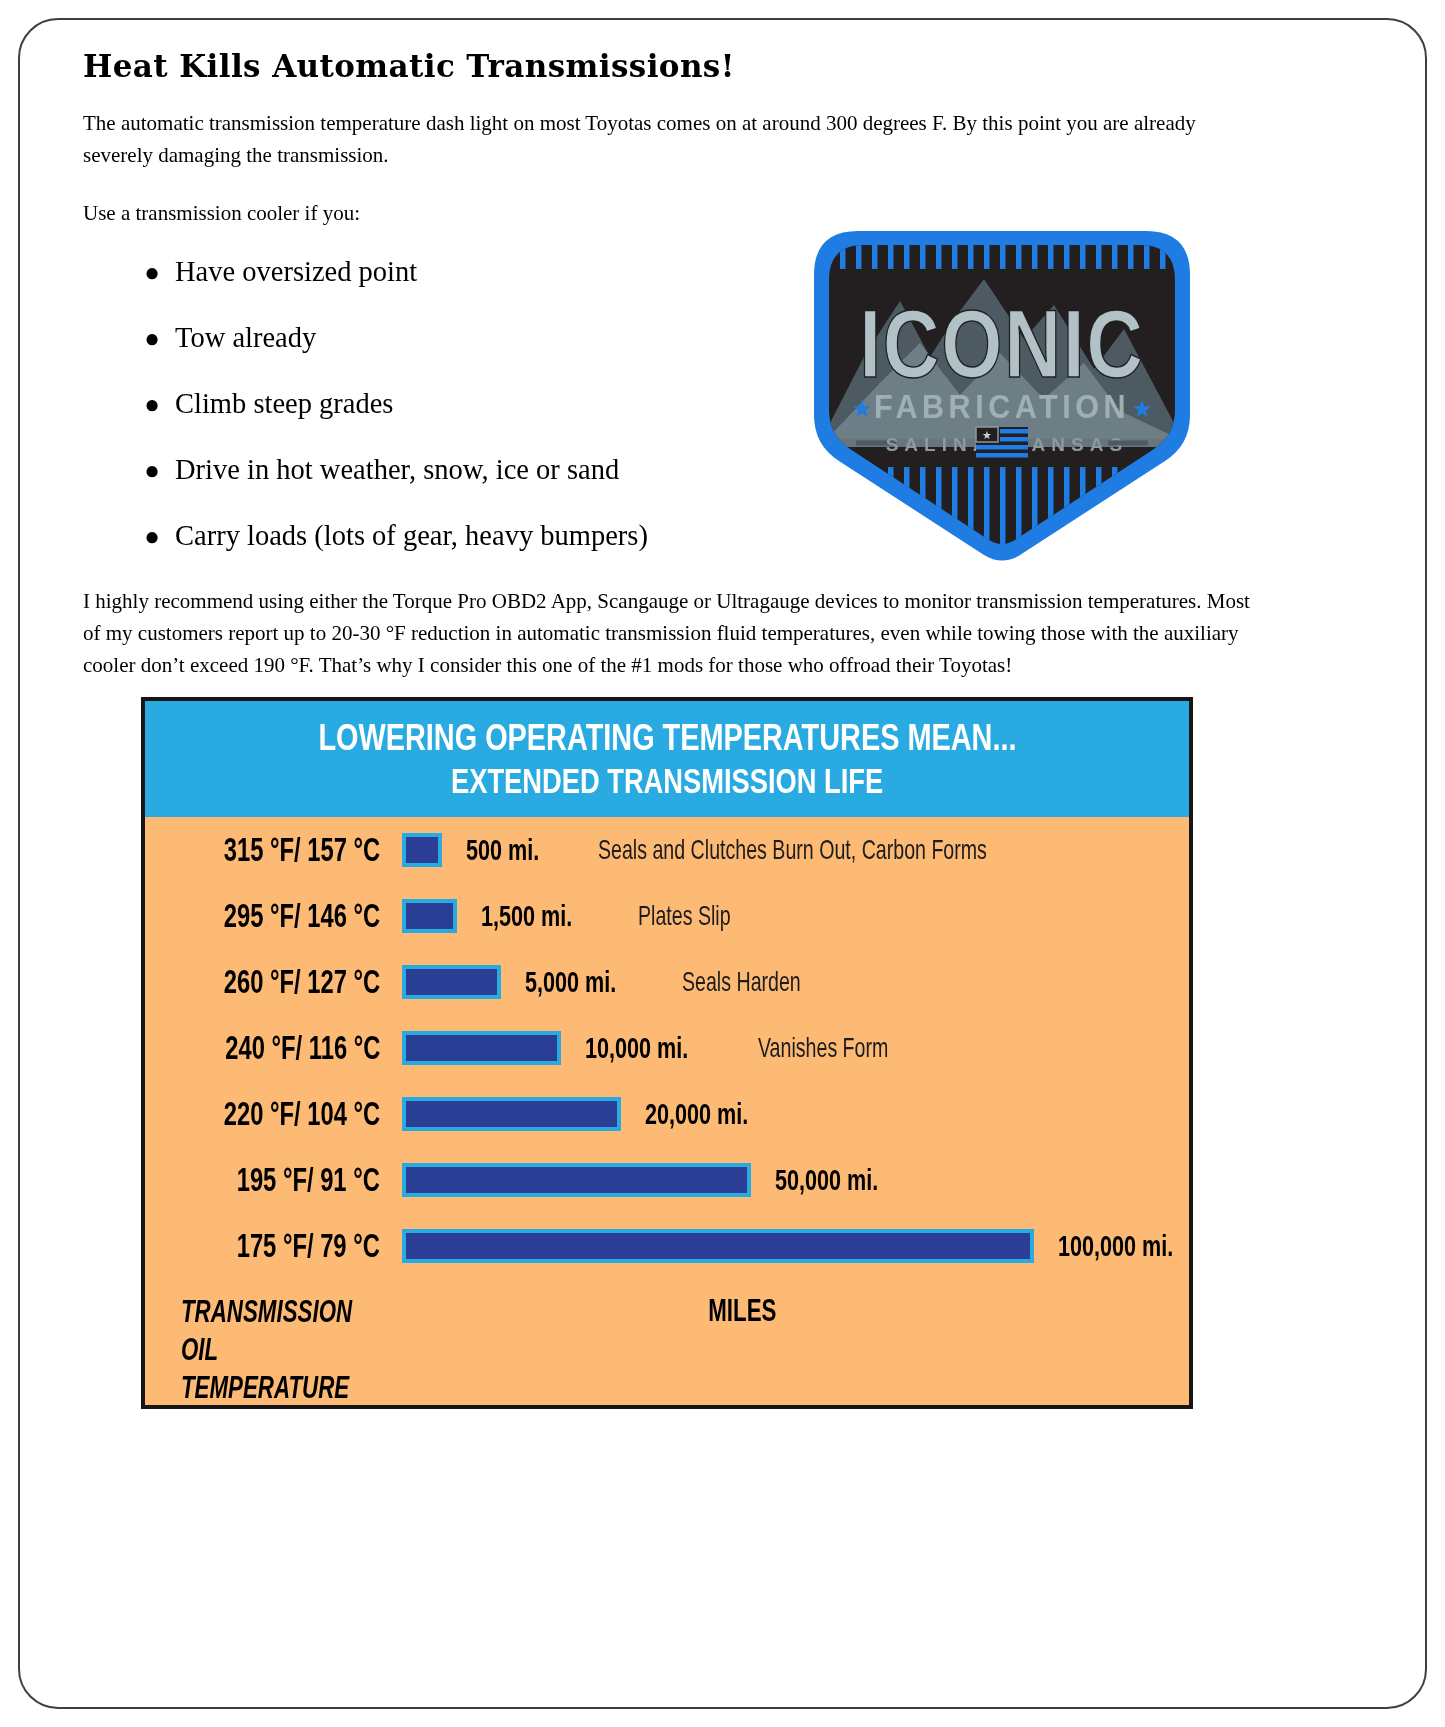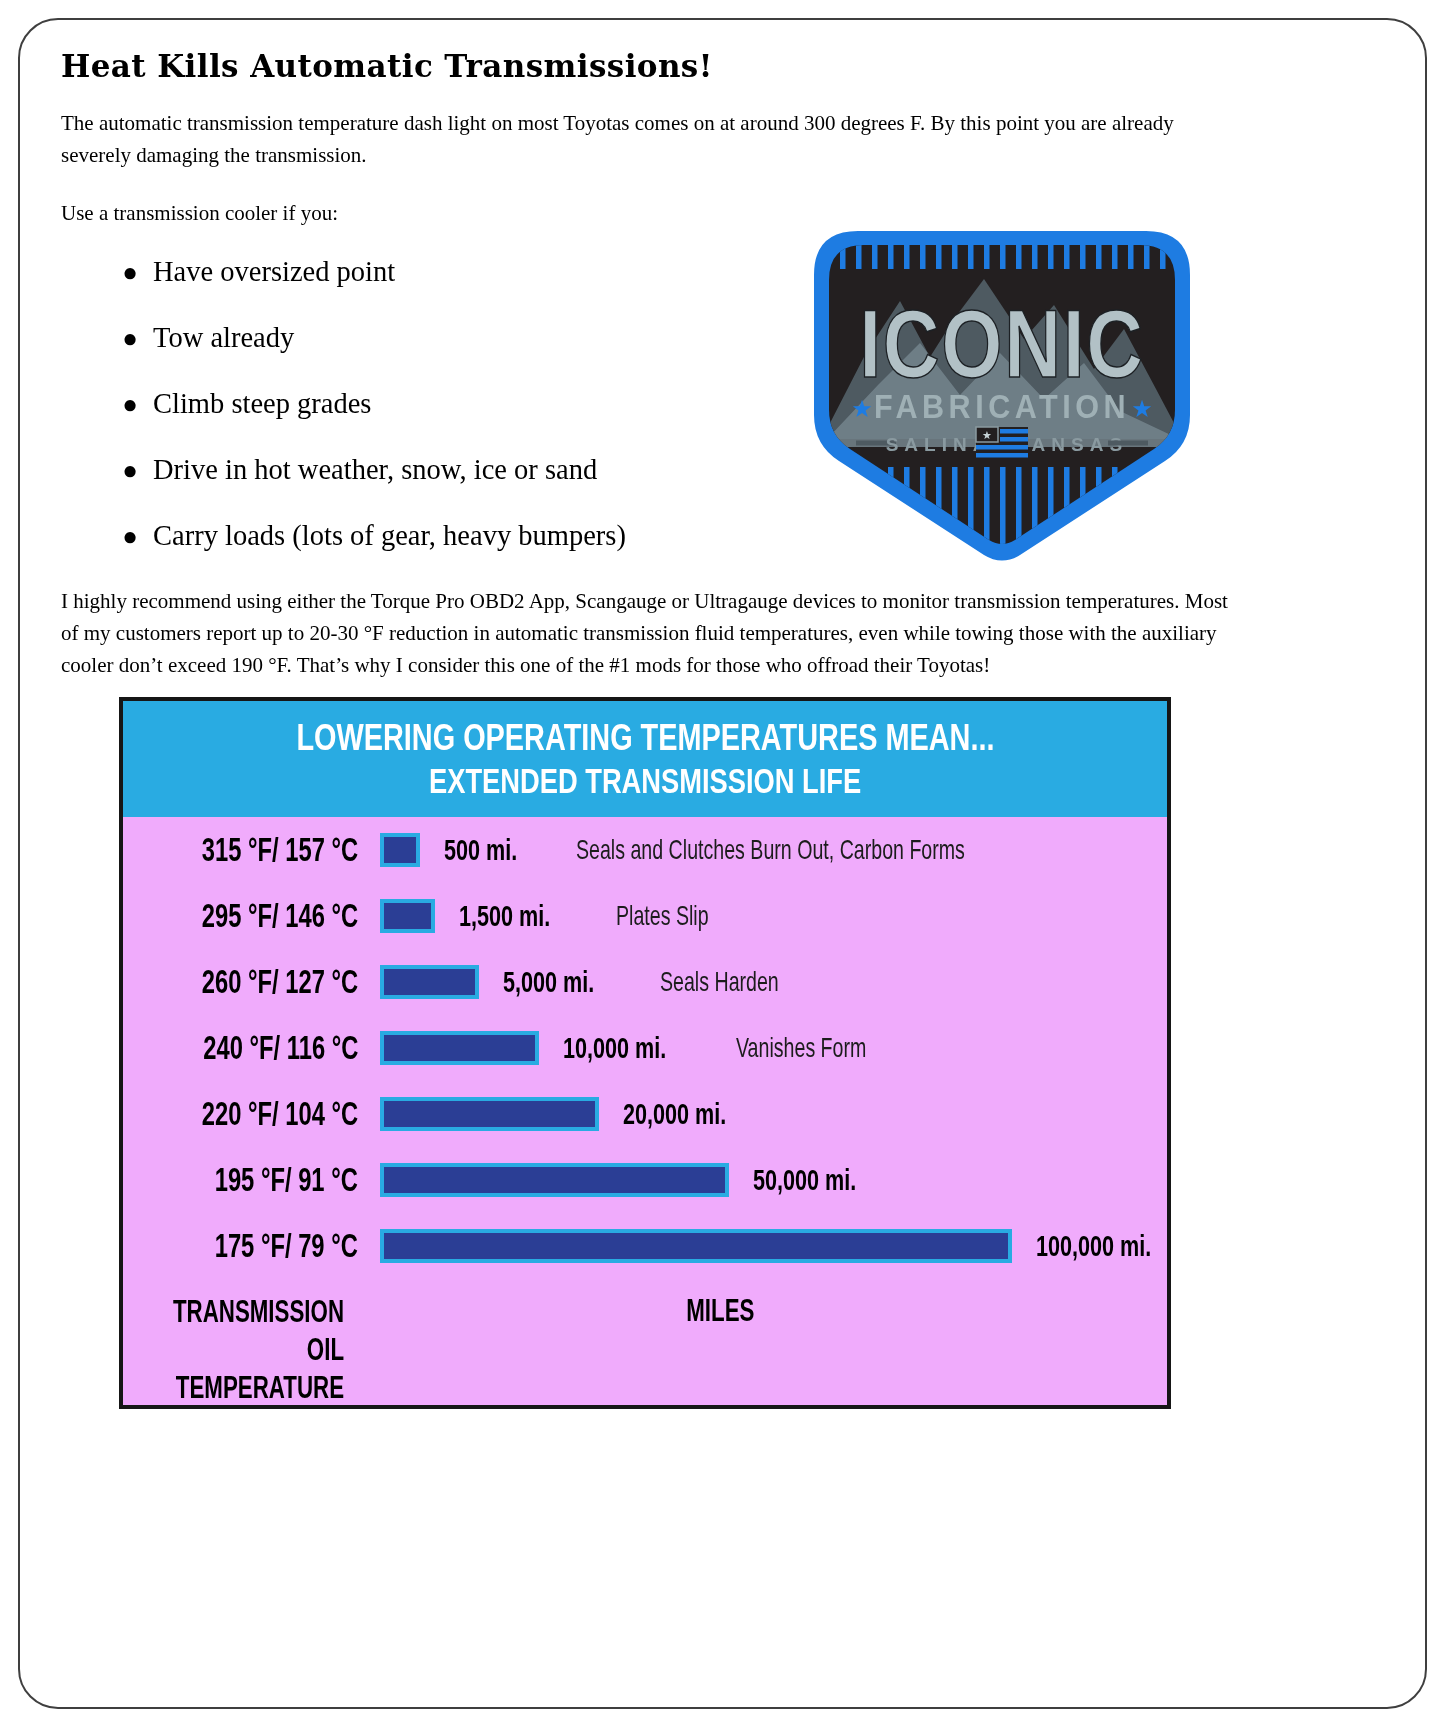--- a/index.html
+++ b/index.html
@@ -1,39 +1,39 @@
 <!DOCTYPE html>
 <html><head>
 <meta charset="utf-8">
 <style>
   html,body{margin:0;padding:0;background:#ffffff;}
   body{width:1445px;height:1727px;position:relative;font-family:"Liberation Serif",serif;color:#000;overflow:hidden;}
   .page-border{position:absolute;left:18px;top:18px;right:18px;bottom:18px;border:2px solid #3f3f3f;border-radius:40px;pointer-events:none;}
-  .content{position:absolute;left:61px;top:48px;width:1175px;}
+  .content{position:absolute;left:83px;top:48px;width:1175px;}
   h1.doc-title{font-family:"DejaVu Serif",serif;font-weight:700;font-size:31px;letter-spacing:.4px;margin:0 0 24px 0;}
   p.body-text{font-size:21px;line-height:1.52;margin:0 0 26px 0;max-width:1165px;}
   ul.cooler-list{list-style:none;margin:6px 0 16px 0;padding:0;}
   ul.cooler-list li{display:flex;align-items:baseline;font-size:28.5px;margin:0 0 34px 0;}
   .bullet{width:46px;text-align:center;margin-left:46px;font-size:26px;flex:none;}
   .badge-wrap{position:absolute;left:808px;top:225px;width:388px;height:338px;}
   
-  .chart{margin:16px 0 0 58px;width:1052px;height:712px;border:4px solid #161616;box-sizing:border-box;background:#f0abfc;}
+  .chart{margin:16px 0 0 58px;width:1052px;height:712px;border:4px solid #161616;box-sizing:border-box;background:#fdba74;}
   .chart-header{height:116px;display:flex;flex-direction:column;align-items:center;justify-content:center;background:#29abe2;}
   .cond{font-family:"Liberation Sans",sans-serif;display:inline-block;white-space:nowrap;}
   .chart-header .line1{color:#fff;font-weight:bold;font-size:37px;transform:scaleX(.78);transform-origin:center;}
   .chart-header .line2{color:#fff;font-weight:bold;font-size:35px;transform:scaleX(.78);transform-origin:center;margin-top:2px;}
   .rows{}
   .chart-row{height:66px;display:flex;align-items:center;}
   .temp-cell{width:257px;flex:none;text-align:right;padding-right:22px;box-sizing:border-box;}
   .temp-cell .cond{font-weight:bold;font-size:33px;transform:scaleX(.72);transform-origin:right center;}
   .bar{height:26px;border:4px solid #29abe2;background:#2b3e95;flex:none;box-sizing:content-box;}
   .miles{margin-left:24px;font-weight:bold;font-size:30px;transform:scaleX(.72);transform-origin:left center;}
   .note{margin-left:30px;font-weight:normal;font-size:28px;color:#1c1c1c;transform:scaleX(.70);transform-origin:left center;}
   .chart-footer{display:flex;align-items:flex-start;margin-top:14px;}
-  .axis-y{width:257px;flex:none;text-align:right;}
+  .axis-y{width:257px;flex:none;text-align:left;font-style:italic;}
   .axis-y .cond{font-weight:bold;font-size:31px;line-height:38px;transform:scaleX(.72);transform-origin:center;display:block;}
   .axis-x{width:680px;text-align:center;}
   .axis-x .cond{font-weight:bold;font-size:31px;transform:scaleX(.72);transform-origin:center;}
 </style>
 </head>
 <body>
 
 <div class="page-border"></div>
 
 <div class="content">

